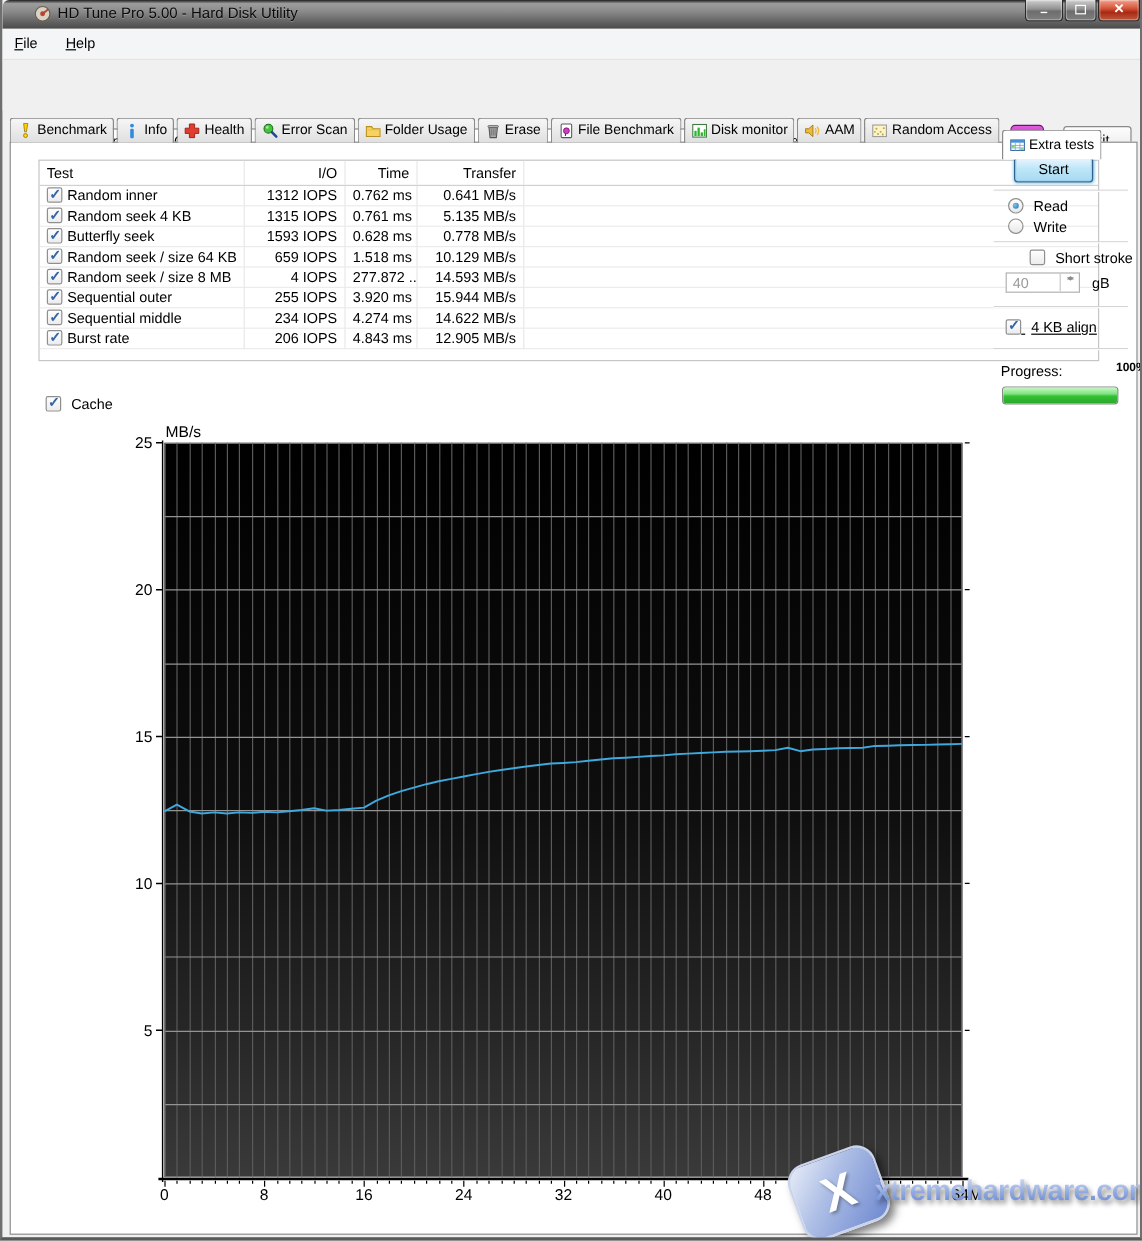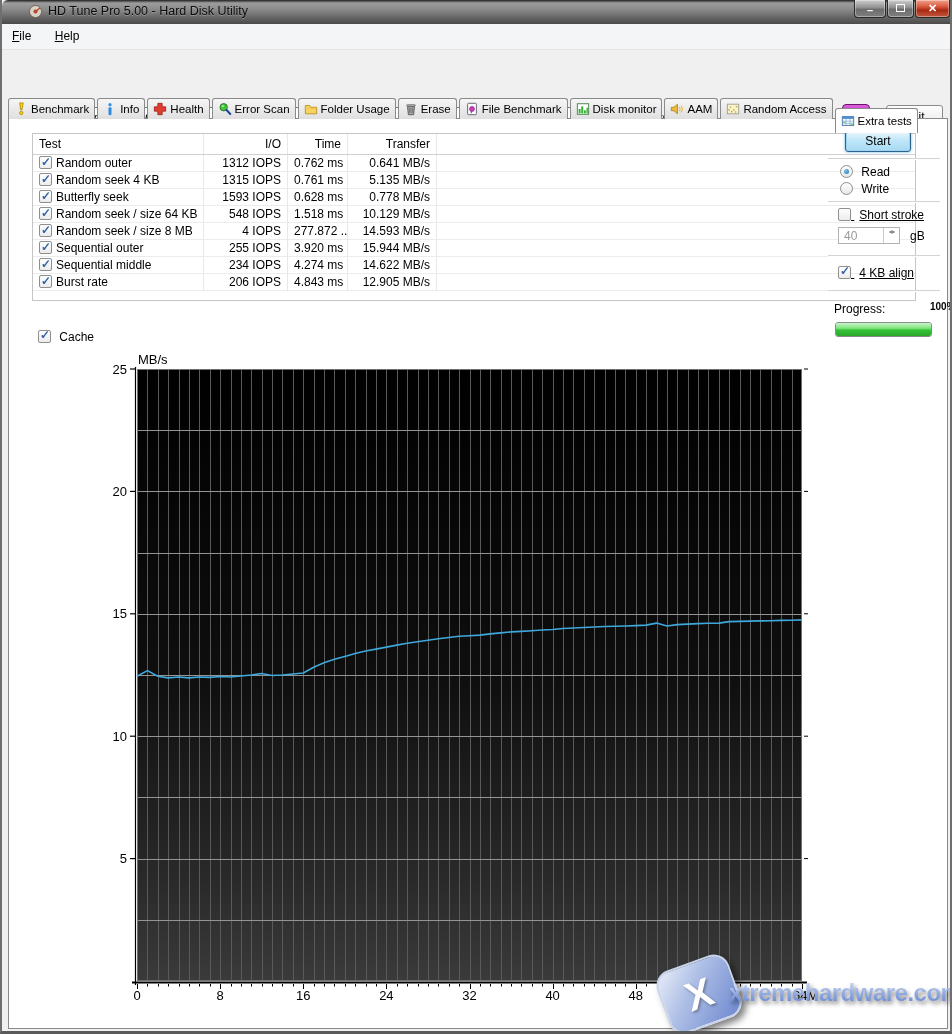--- a/index.html
+++ b/index.html
@@ -282,21 +282,21 @@
   <div id="table" class="abs">
     <div id="thead">
       <span class="tc">Test</span>
       <span class="tc num">I/O</span>
       <span class="tc num">Time</span>
       <span class="tc num">Transfer</span>
       <span class="tc"></span>
     </div>
     <div id="table-rows">
         <div class="trow">
-          <span class="tc"><span class="cb checked"></span><span class="rowname">Random outer</span></span>
+          <span class="tc"><span class="cb checked"></span><span class="rowname">Random inner</span></span>
           <span class="tc num">1312 IOPS</span>
           <span class="tc num">0.762 ms</span>
           <span class="tc num">0.641 MB/s</span>
           <span class="tc"></span>
         </div>
         <div class="trow">
           <span class="tc"><span class="cb checked"></span><span class="rowname">Random seek 4 KB</span></span>
           <span class="tc num">1315 IOPS</span>
           <span class="tc num">0.761 ms</span>
           <span class="tc num">5.135 MB/s</span>
@@ -304,21 +304,21 @@
         </div>
         <div class="trow">
           <span class="tc"><span class="cb checked"></span><span class="rowname">Butterfly seek</span></span>
           <span class="tc num">1593 IOPS</span>
           <span class="tc num">0.628 ms</span>
           <span class="tc num">0.778 MB/s</span>
           <span class="tc"></span>
         </div>
         <div class="trow">
           <span class="tc"><span class="cb checked"></span><span class="rowname">Random seek / size 64 KB</span></span>
-          <span class="tc num">548 IOPS</span>
+          <span class="tc num">659 IOPS</span>
           <span class="tc num">1.518 ms</span>
           <span class="tc num">10.129 MB/s</span>
           <span class="tc"></span>
         </div>
         <div class="trow">
           <span class="tc"><span class="cb checked"></span><span class="rowname">Random seek / size 8 MB</span></span>
           <span class="tc num">4 IOPS</span>
           <span class="tc num">277.872 ...</span>
           <span class="tc num">14.593 MB/s</span>
           <span class="tc"></span>
@@ -352,21 +352,21 @@
   <div class="sep abs" style="top:158px;"></div>
   <div class="abs plabel" style="left:838px;top:165px;">
     <span class="radio selected"></span>
     <span style="margin-left:5px;">Read</span>
   </div>
   <div class="abs plabel" style="left:838px;top:182px;">
     <span class="radio"></span>
     <span style="margin-left:5px;">Write</span>
   </div>
   <div class="sep abs" style="top:201px;"></div>
-  <div class="abs plabel" style="left:836px;top:208px;text-decoration:underline;">
+  <div class="abs plabel" style="left:856px;top:208px;">
     <span class="cb"></span>
     <span style="margin-left:5px;">Short stroke</span>
   </div>
   <div id="spinner" class="abs">
     <span id="spin-value">40</span>
     <span id="spin-btns">
       <span class="spin-half spin-up"></span>
       <span class="spin-half spin-down"></span>
     </span>
   </div>

